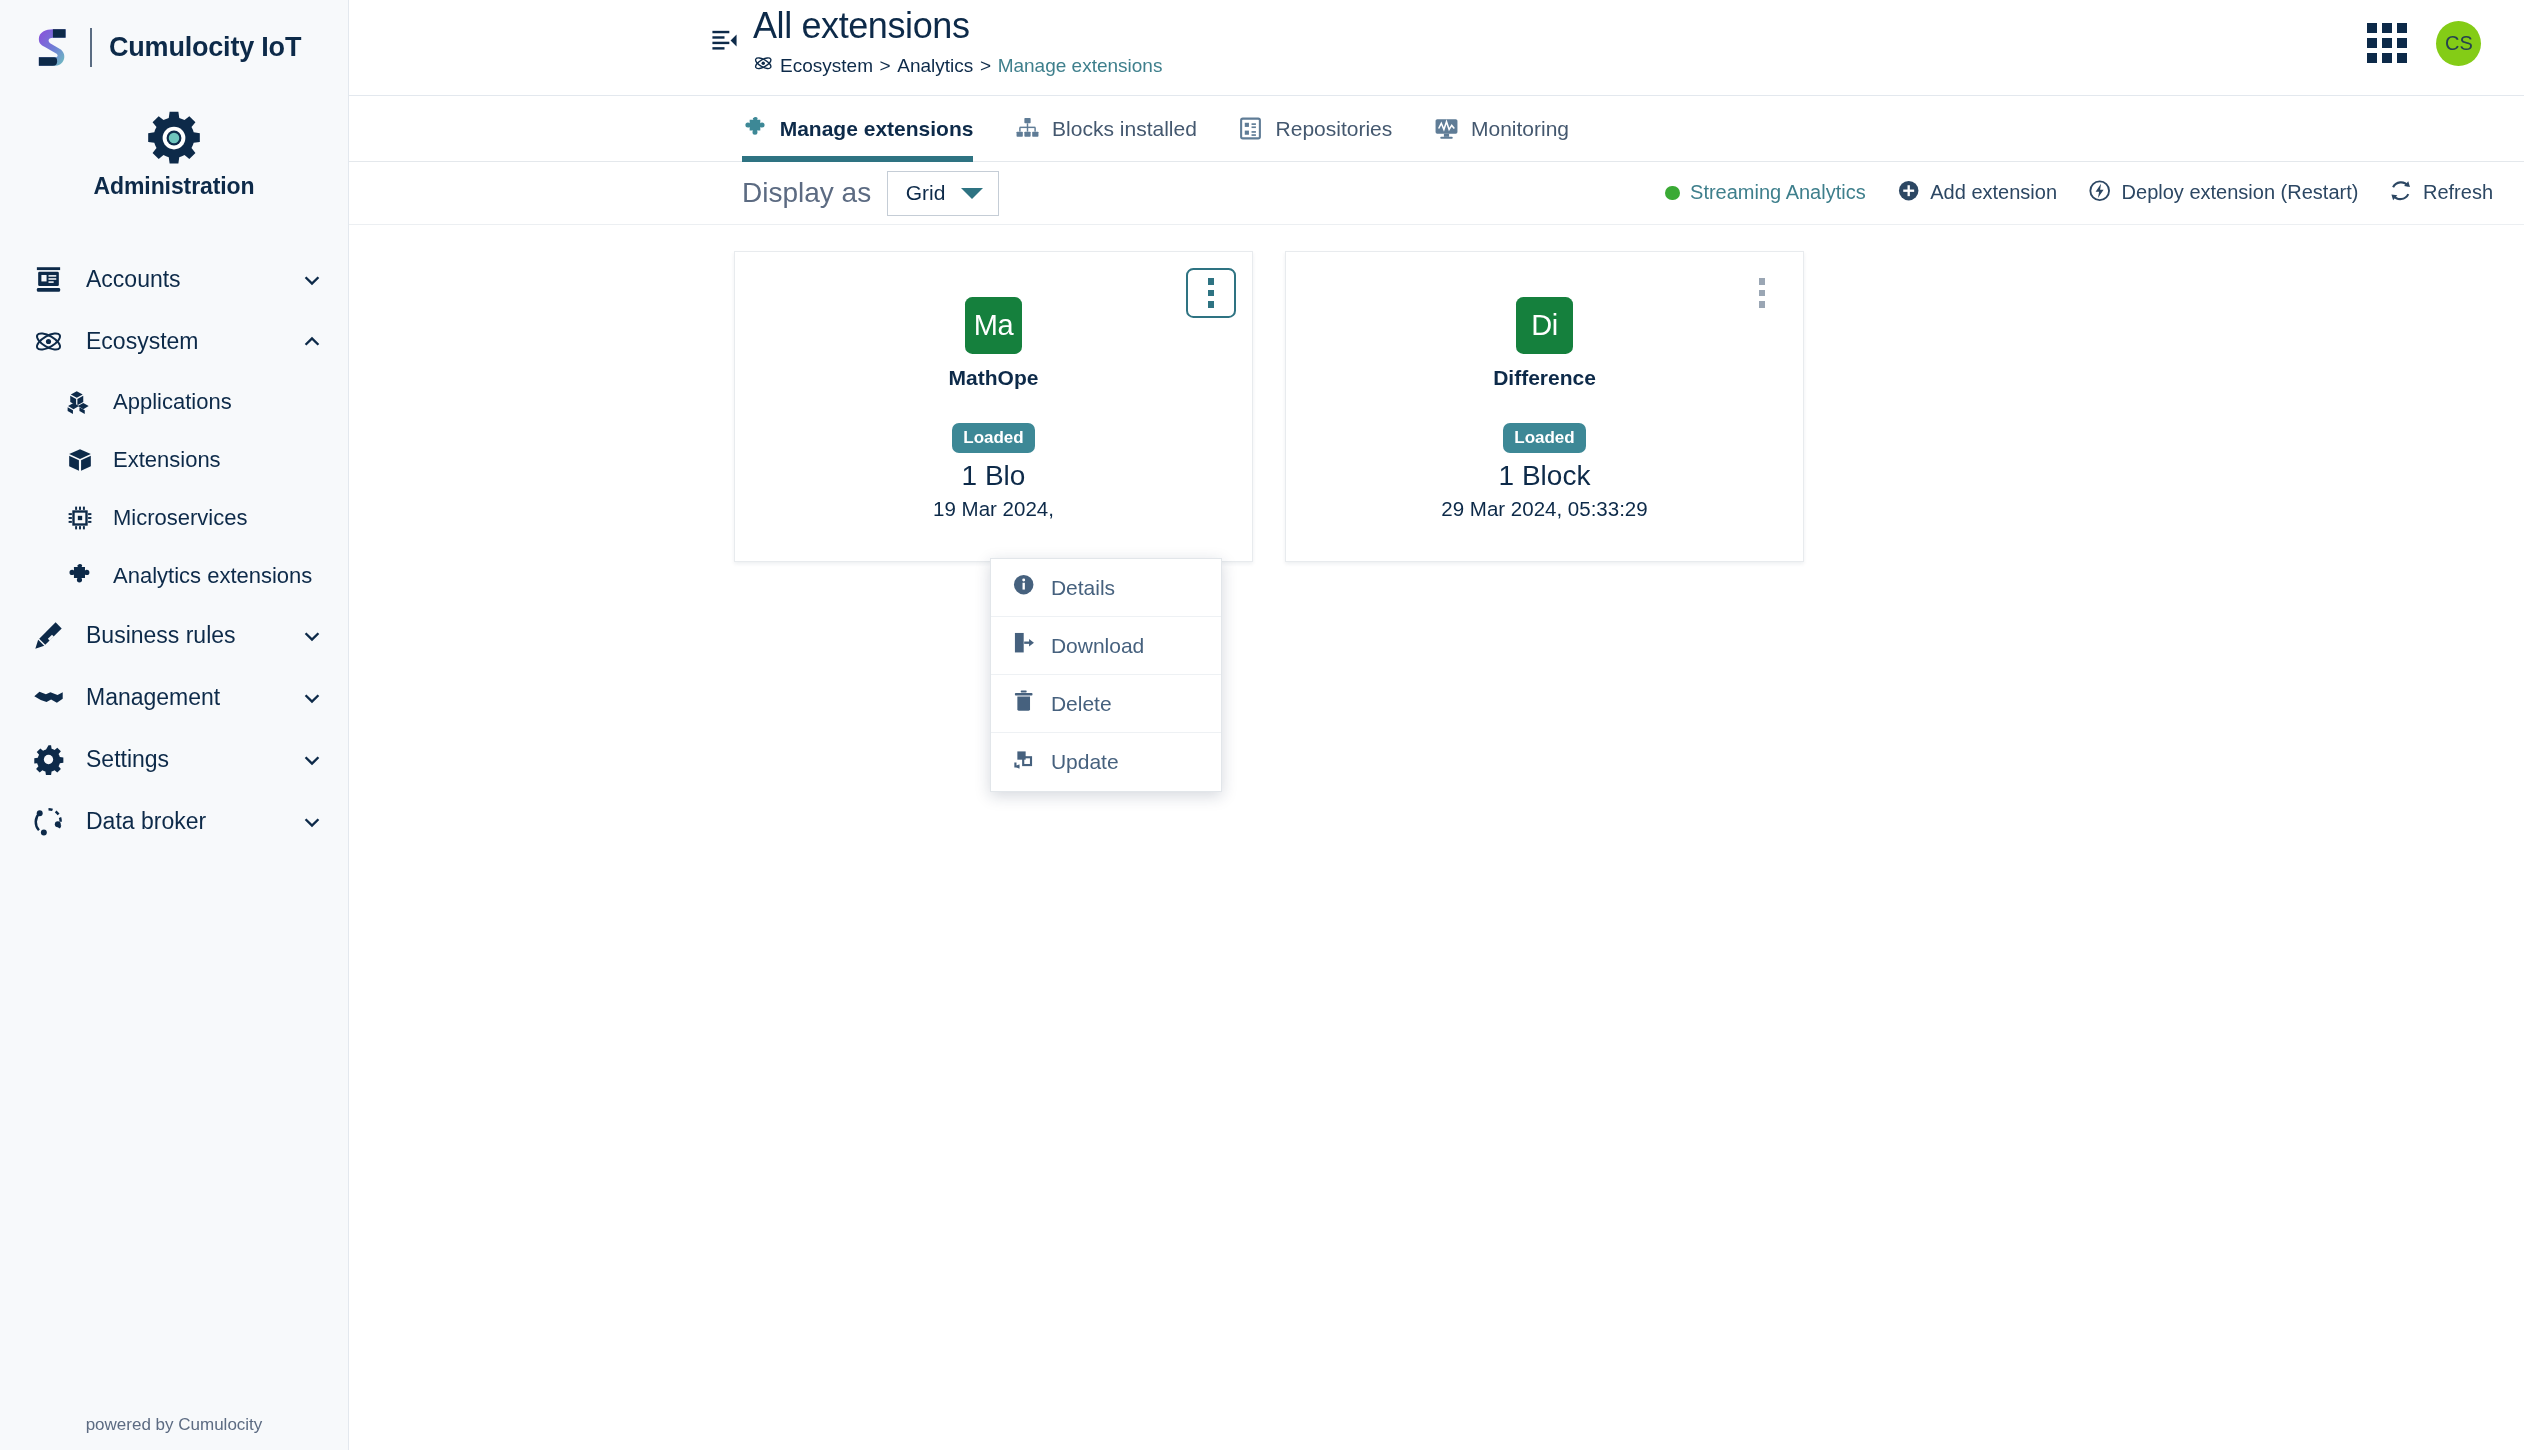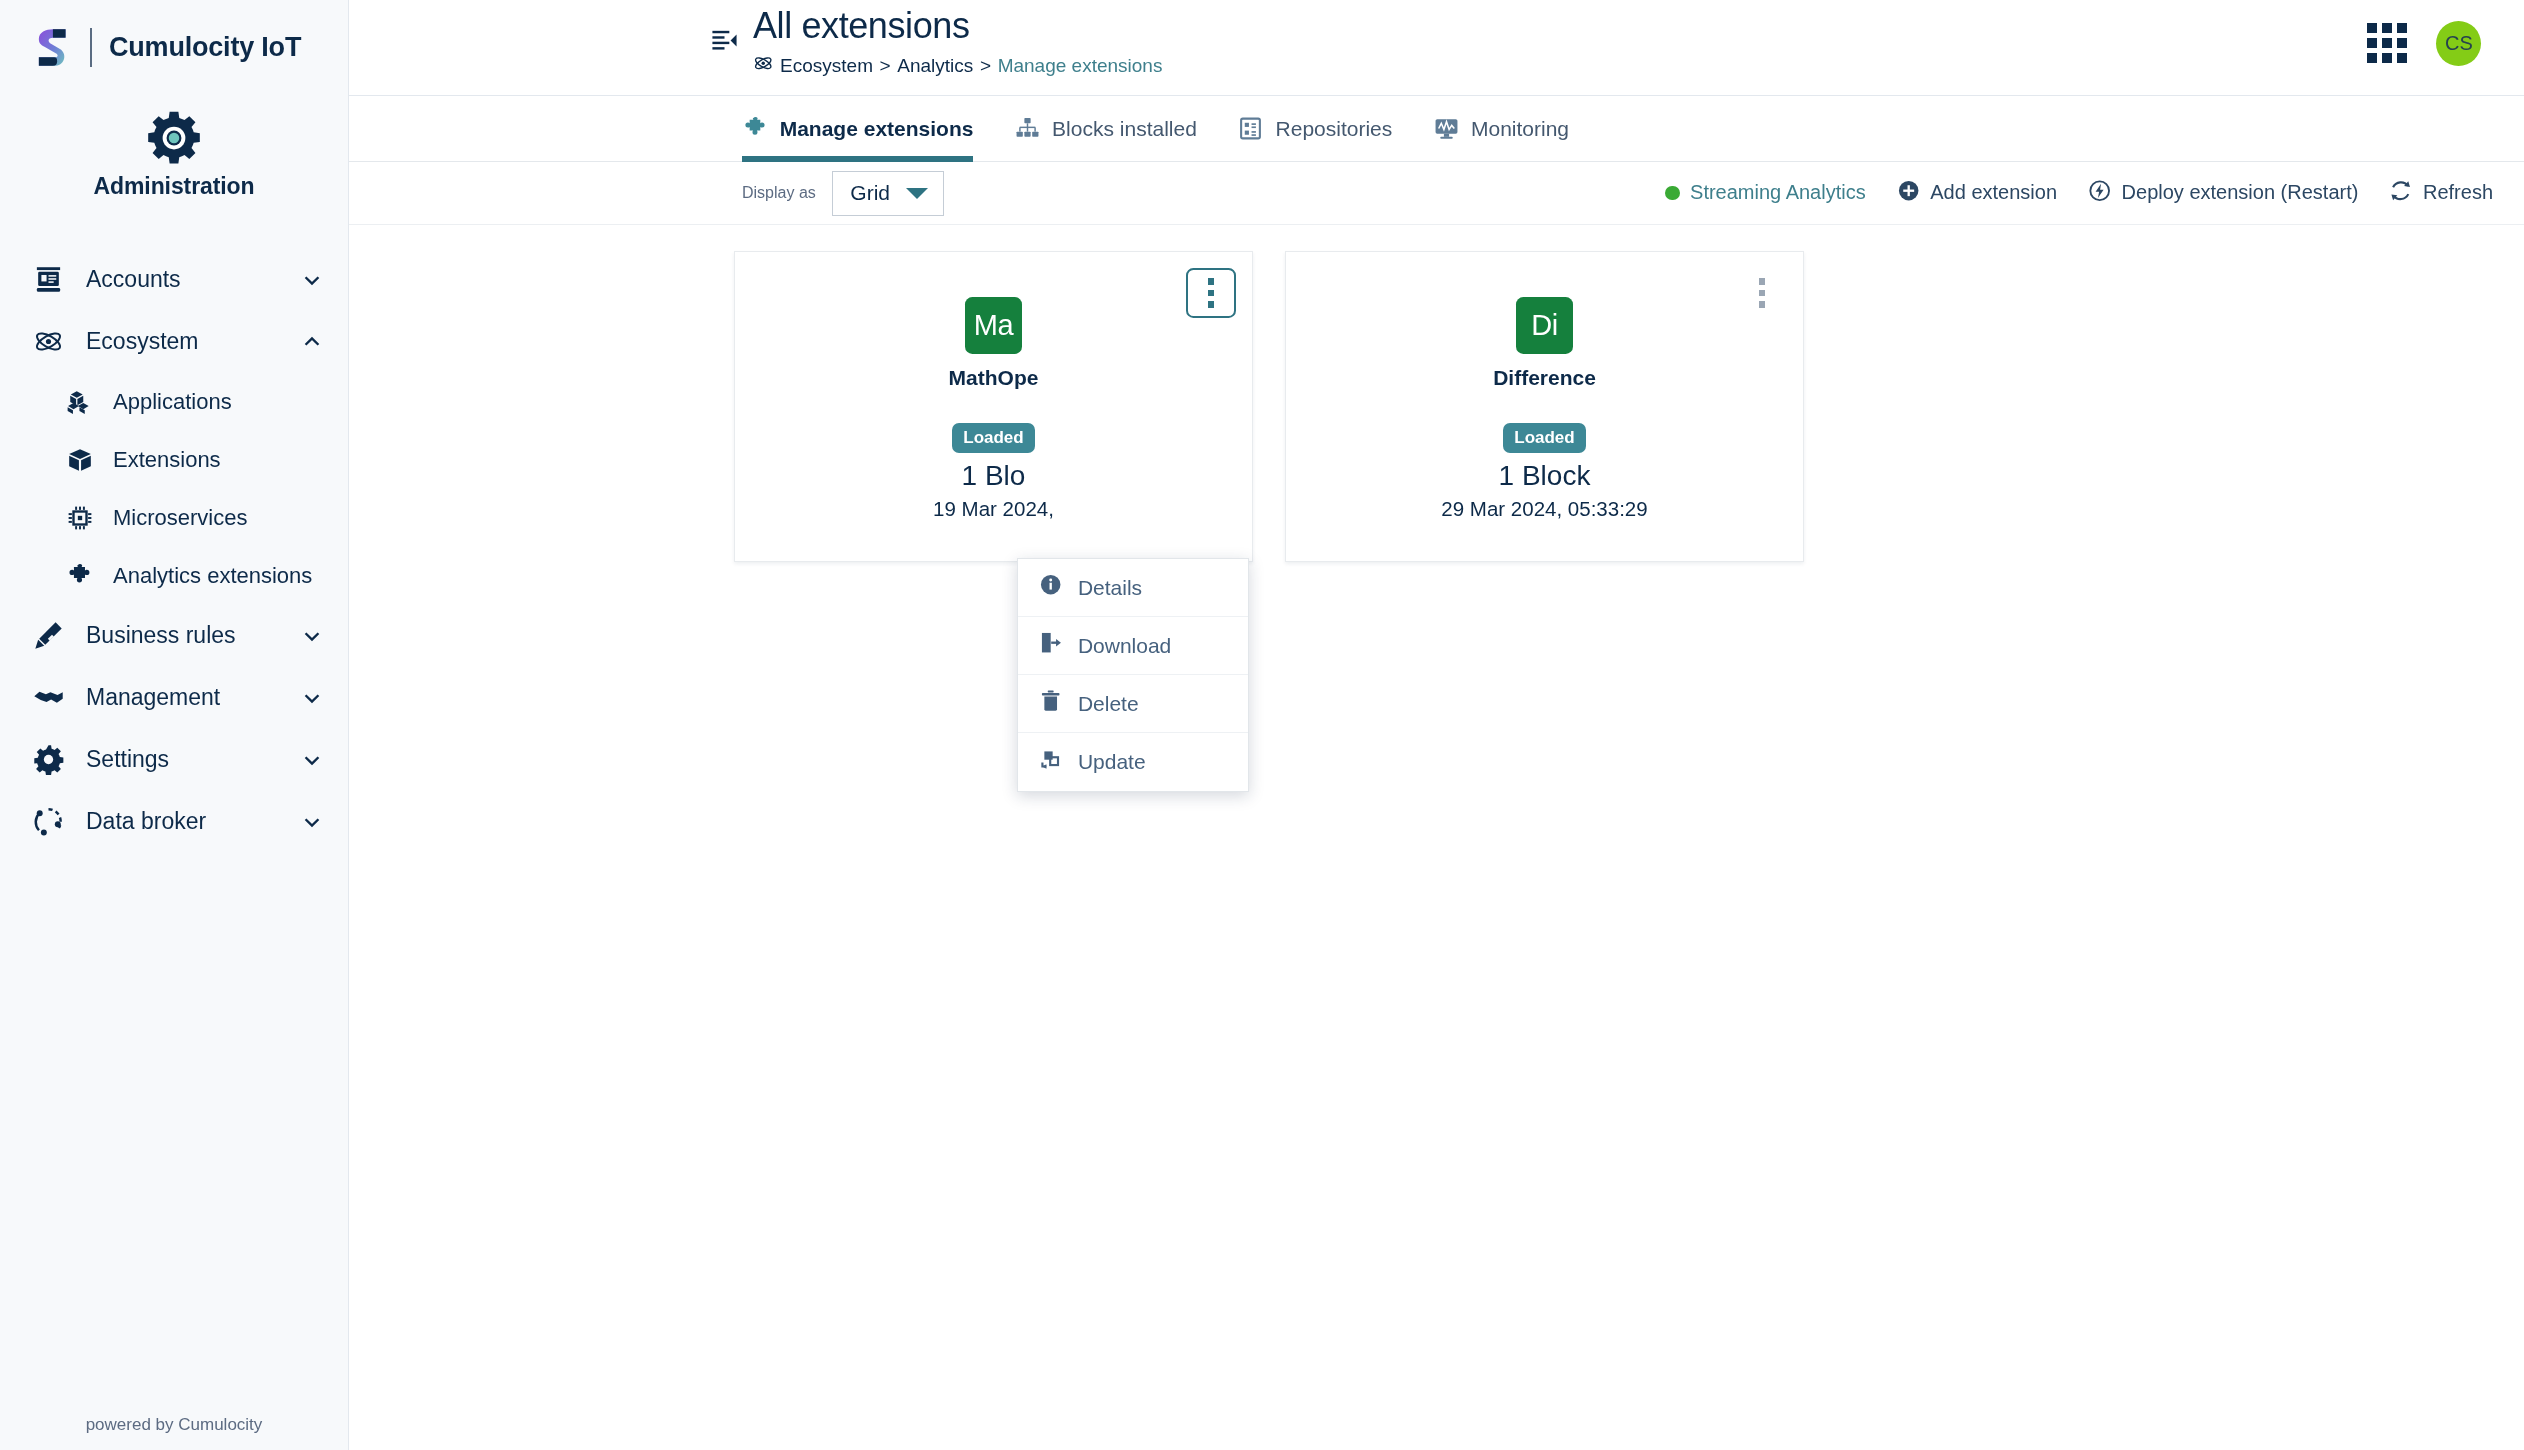--- a/index.html
+++ b/index.html
@@ -132,21 +132,21 @@
   .tab.active .tab-icon svg { fill: #3d8896; }
   .tab .tab-icon svg { fill: #5f7c96; }
 
   
   .toolbar {
     display: flex; align-items: center; height: 63px;
     padding-left: 393px; padding-right: 32px;
     background: #fff; border-bottom: 0.7px solid #eceff2;
   }
   .display-as { display: flex; align-items: center; gap: 0; }
-  .display-as-label { font-size: 16px; color: #5c6b82; margin-right: 16px; }
+  .display-as-label { font-size: 28px; color: #5c6b82; margin-right: 16px; }
   .select-box {
     display: flex; align-items: center; gap: 16px;
     border: 0.7px solid #c5cdd6; background: #fff;
     height: 45px; padding: 0 14.6px 0 17.5px; cursor: pointer;
   }
   .select-value { font-size: 21px; color: #0d2a49; }
   .caret { width: 0; height: 0; border-left: 11px solid transparent; border-right: 11px solid transparent; border-top: 11.7px solid #2e7382; }
   .toolbar-actions { margin-left: auto; display: flex; align-items: center; gap: 31px; }
   .tb-action {
     display: flex; align-items: center; gap: 10.2px;
@@ -185,21 +185,21 @@
   .ext-badge {
     display: inline-block; background: #3d8896; color: #fff;
     font-size: 17px; font-weight: bold; padding: 5.1px 11px;
     border-radius: 7px; margin-top: 33px;
   }
   .ext-blocks { font-size: 28px; color: #0d2a49; margin-top: 7.3px; }
   .ext-date { font-size: 20.5px; color: #0d2a49; margin-top: 5px; }
 
   
   .dropdown {
-    position: absolute; left: 668px; top: 333px;
+    position: absolute; left: 641px; top: 333px;
     width: 232px; background: #fff;
     border: 0.7px solid #e2e6ea;
     box-shadow: 0 4.4px 14.6px rgba(20,40,70,0.18);
     z-index: 50;
   }
   .dd-item {
     display: flex; align-items: center; gap: 16px;
     height: 58px; padding-left: 20.5px; cursor: pointer;
     font-size: 21px; color: #46617e;
     border-bottom: 0.7px solid #eef1f4;

